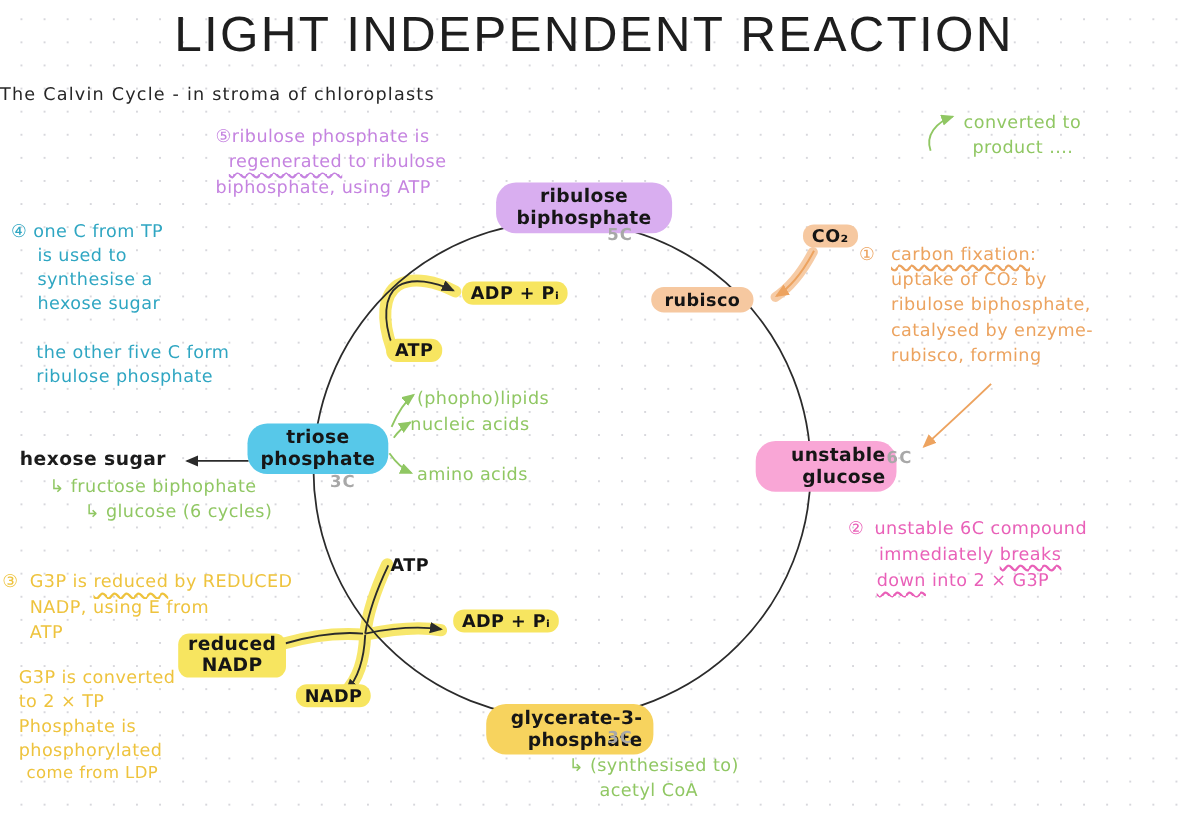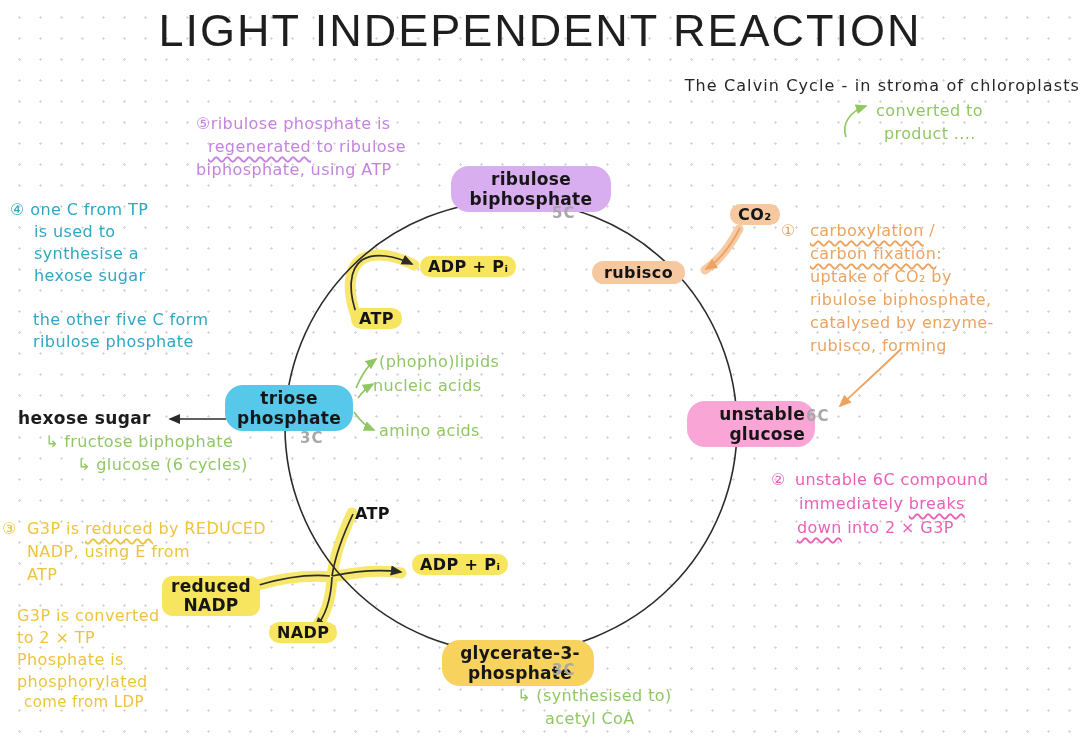--- a/index.html
+++ b/index.html
@@ -7,21 +7,21 @@
     position:relative;width:1080px;height:744px;overflow:hidden;
     background-color:#ffffff;
     background-image:radial-gradient(circle,#d7d7dc 1.2px,rgba(0,0,0,0) 1.3px);
     background-size:21px 21px;background-position:9px 7px;
     font-family:"DejaVu Sans",sans-serif;color:#262626;
   }
   svg.wires{position:absolute;left:0;top:0;z-index:1;}
   .title{position:absolute;top:5px;left:0;right:0;text-align:center;
     font-family:"Liberation Sans",sans-serif;font-weight:400;
     font-size:45px;letter-spacing:2px;color:#1e1e1e;z-index:2;}
-  .subtitle{position:absolute;top:76px;left:0;right:0;text-align:right;
+  .subtitle{position:absolute;top:76px;left:0;right:0;text-align:left;
     font-size:16px;letter-spacing:1.1px;color:#262626;z-index:2;}
   .note{position:absolute;z-index:2;font-size:16px;line-height:23px;letter-spacing:.4px;}
   .note .ln{display:block;white-space:nowrap;}
   .num{position:absolute;z-index:2;font-size:16px;}
   .wavy{text-decoration-line:underline;text-decoration-style:wavy;
     text-decoration-thickness:1.5px;text-underline-offset:4px;}
   .pill{position:absolute;z-index:2;border-radius:18px;padding:3px 10px;
     color:#161616;font-weight:600;font-size:17px;line-height:20px;
     letter-spacing:.3px;text-align:center;white-space:nowrap;}
   .pill .l2{display:block;}
@@ -113,21 +113,20 @@
     <span>ribulose</span>
     <span class="l2">biphosphate</span>
   </div>
   <div class="carbons" style="left:552px;top:204px">5C</div>
 
   <div class="chip" style="left:730px;top:204px;background:#f6c8a0">CO₂</div>
   <div class="chip" style="left:592px;top:261px;background:#f6c8a0;border-radius:13px;padding:2px 12px">rubisco</div>
 
   <div class="num" style="left:781px;top:221px;color:#eca35f">①</div>
   <div class="note" style="left:810px;top:219px;color:#eca35f">
-    <span class="ln"><span class="wavy">carboxylation</span><span> /</span></span>
     <span class="ln"><span class="wavy">carbon fixation</span><span>:</span></span>
     <span class="ln">uptake of CO₂ by</span>
     <span class="ln">ribulose biphosphate,</span>
     <span class="ln">catalysed by enzyme-</span>
     <span class="ln">rubisco, forming</span>
   </div>
 
   <div class="pill" style="left:687px;top:401px;width:104px;background:#f9a6d6;text-align:right;padding-left:14px">
     <span>unstable</span>
     <span class="l2">glucose</span>
@@ -186,21 +185,21 @@
 
   <div class="pill" style="left:162px;top:576px;background:#f7e560;border-radius:10px;padding:1px 9px;line-height:19px">
     <span>reduced</span>
     <span class="l2">NADP</span>
   </div>
 
   <div class="chip" style="left:347px;top:503px">ATP</div>
   <div class="chip" style="left:412px;top:554px;background:#f7e560">ADP + Pᵢ</div>
   <div class="chip" style="left:269px;top:622px;background:#f7e560">NADP</div>
 
-  <div class="pill" style="left:442px;top:640px;width:128px;background:#f7d35e;text-align:center;padding-left:14px">
+  <div class="pill" style="left:442px;top:640px;width:128px;background:#f7d35e;text-align:right;padding-left:14px">
     <span>glycerate-3-</span>
     <span class="l2">phosphate</span>
   </div>
   <div class="carbons" style="left:552px;top:661px">3C</div>
 
   <div class="note" style="left:517px;top:684px;color:#90c763">
     <span class="ln">↳ (synthesised to)</span>
     <span class="ln" style="margin-left:28px">acetyl CoA</span>
   </div>
 

